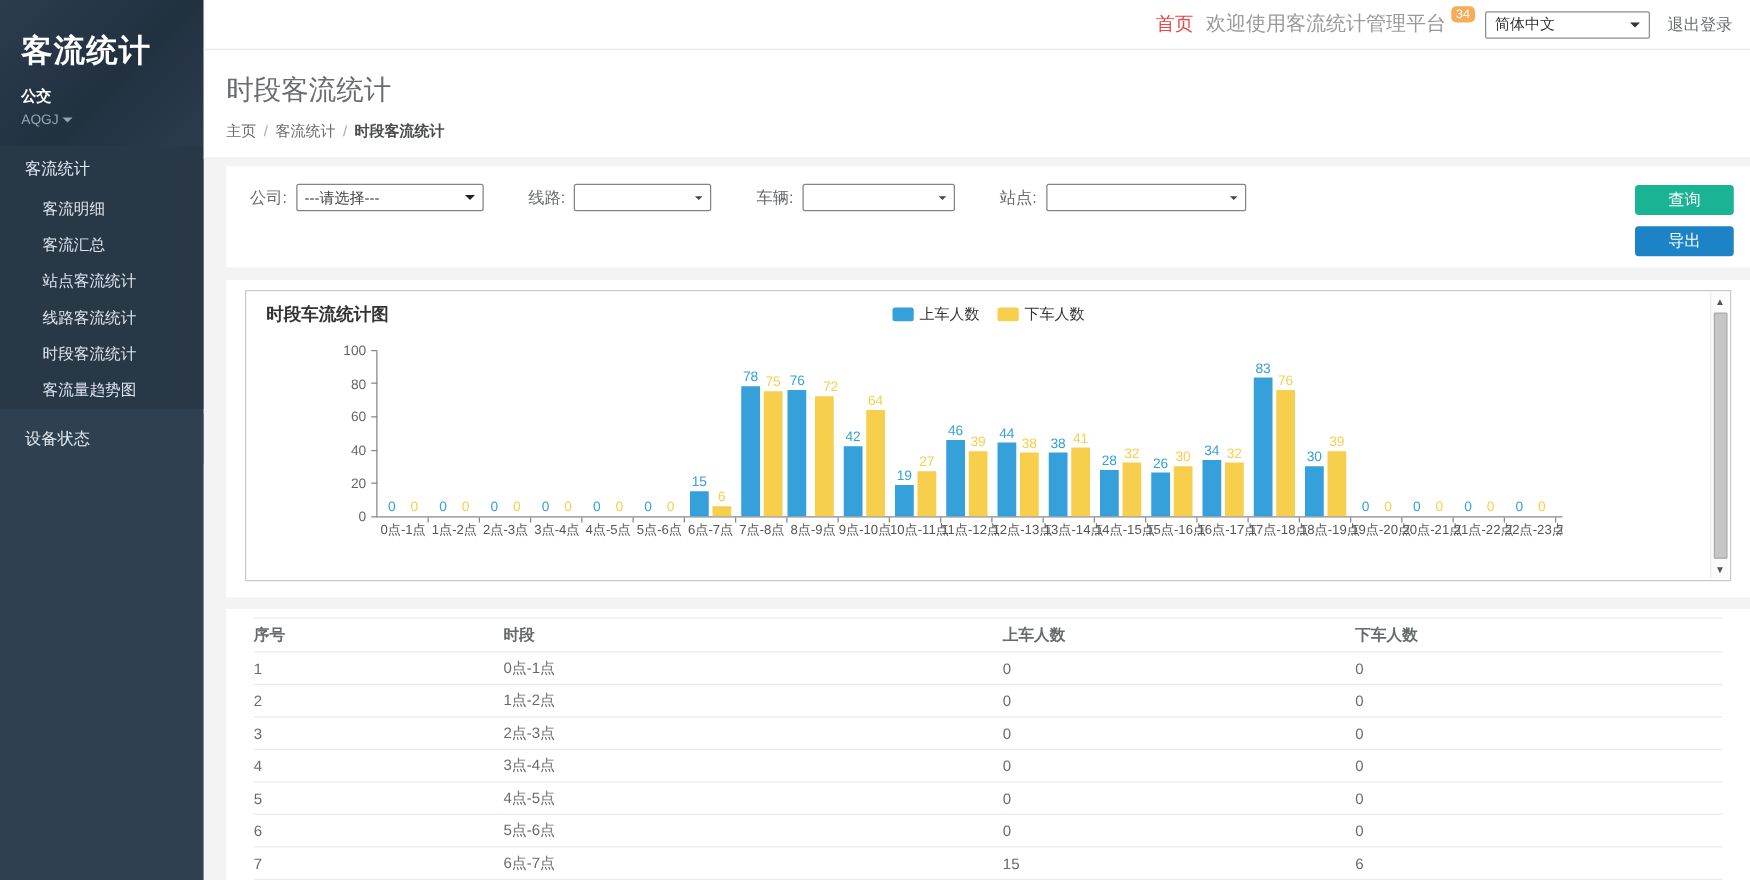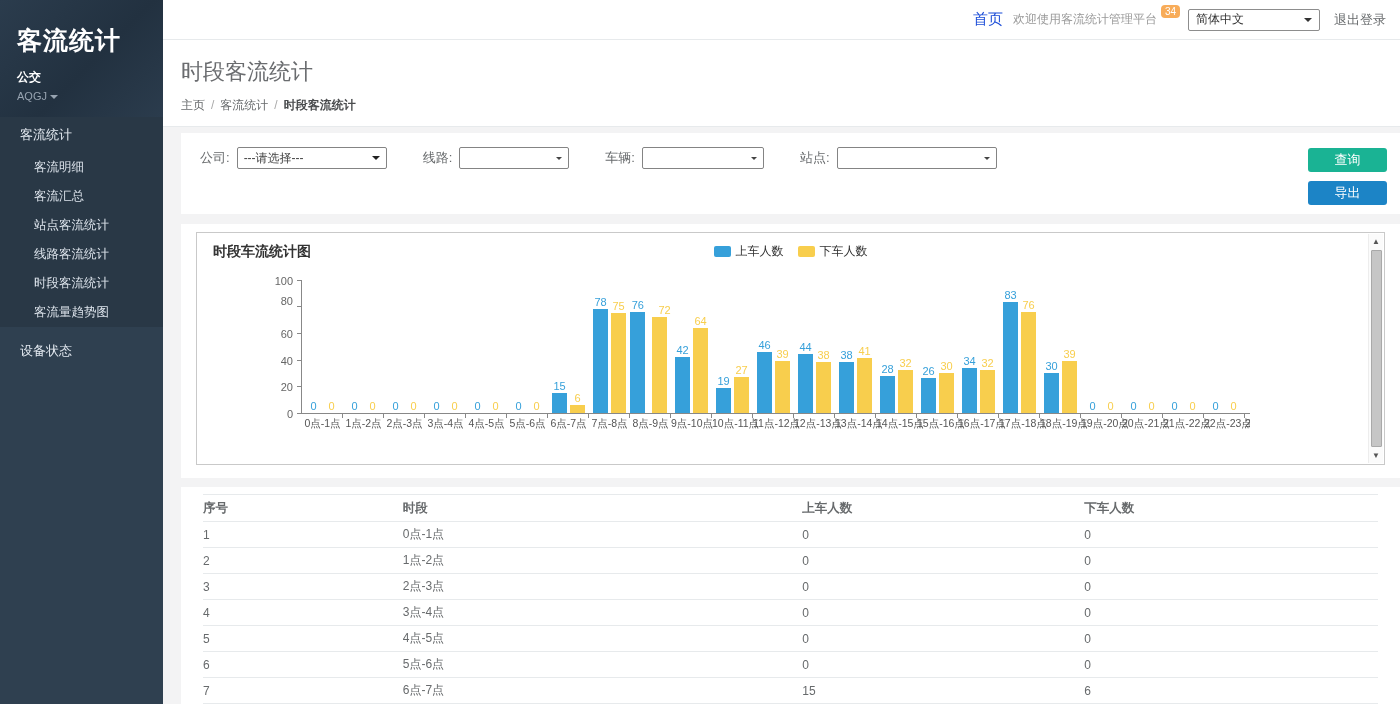--- a/index.html
+++ b/index.html
@@ -16,22 +16,22 @@
   .menu-section { background:#2f4050; }
   .menu-section.expanded { background:#293846; }
   .menu-parent { padding:9px 0 9px 20px; font-size:13px; color:#e4eaf1; cursor:pointer; }
   .menu-child { padding:6px 0 6px 34px; font-size:12.5px; color:#dde4ec; cursor:pointer; }
   .menu-parent.solo { padding-top:11px; padding-bottom:11px; margin-top:4px; }
 
   
   .main { flex:1; display:flex; flex-direction:column; background:#f3f3f4; }
 
   .topbar { height:41px; background:#fff; border-bottom:1px solid #e7eaec; display:flex; align-items:center; justify-content:flex-end; padding-right:14px; }
-  .topbar-home { color:#1d4ed8; font-size:15px; margin-right:10px; cursor:pointer; }
-  .topbar-welcome { color:#999; font-size:12px; }
+  .topbar-home { color:#ef4444; font-size:15px; margin-right:10px; cursor:pointer; }
+  .topbar-welcome { color:#999; font-size:16px; }
   .topbar-badge { background:#f8ac59; color:#fff; font-size:10px; border-radius:4px; padding:1px 4px; position:relative; top:-8px; margin:0 8px 0 4px; }
   .lang-select { width:132px; height:22px; border:1px solid #8d8d8d; border-radius:2px; background:#fff; display:flex; align-items:center; justify-content:space-between; padding:0 7px; font-size:12px; color:#333; cursor:pointer; }
   .topbar-logout { margin-left:14px; font-size:13px; color:#676a6c; cursor:pointer; }
 
   .page-heading { background:#fff; border-bottom:1px solid #e7eaec; padding:17px 0 12px 18px; }
   .page-title { font-size:22px; color:#6a6c6f; font-weight:400; }
   .breadcrumb { margin-top:10px; font-size:12px; color:#676a6c; }
   .breadcrumb .crumb { cursor:pointer; }
   .breadcrumb .sep { margin:0 6px; color:#aaa; }
   .breadcrumb .crumb.last { font-weight:bold; color:#4a4c4e; cursor:default; }
@@ -174,21 +174,21 @@
       <div class="plot-row">
         <div class="y-axis" id="y-axis">
             <div class="y-tick-label" style="bottom: -6px;">0</div>
             <div class="y-tick" style="bottom: 0px;"></div>
             <div class="y-tick-label" style="bottom: 20.6px;">20</div>
             <div class="y-tick" style="bottom: 26.6px;"></div>
             <div class="y-tick-label" style="bottom: 47.2px;">40</div>
             <div class="y-tick" style="bottom: 53.2px;"></div>
             <div class="y-tick-label" style="bottom: 73.8px;">60</div>
             <div class="y-tick" style="bottom: 79.8px;"></div>
-            <div class="y-tick-label" style="bottom: 107px;">80</div>
+            <div class="y-tick-label" style="bottom: 100px;">80</div>
             <div class="y-tick" style="bottom: 106.4px;"></div>
             <div class="y-tick-label" style="bottom: 127px;">100</div>
             <div class="y-tick" style="bottom: 133px;"></div>
           </div>
         <div class="plot-area">
           <div class="plot-inner" id="plot-inner">
               <div class="cat-group">
                 <div class="bar-col">
                   <div class="bar-label" style="color: rgb(54, 160, 218);">0</div>
                   <div class="bar" style="height: 0px; background: rgb(54, 160, 218);"></div>

